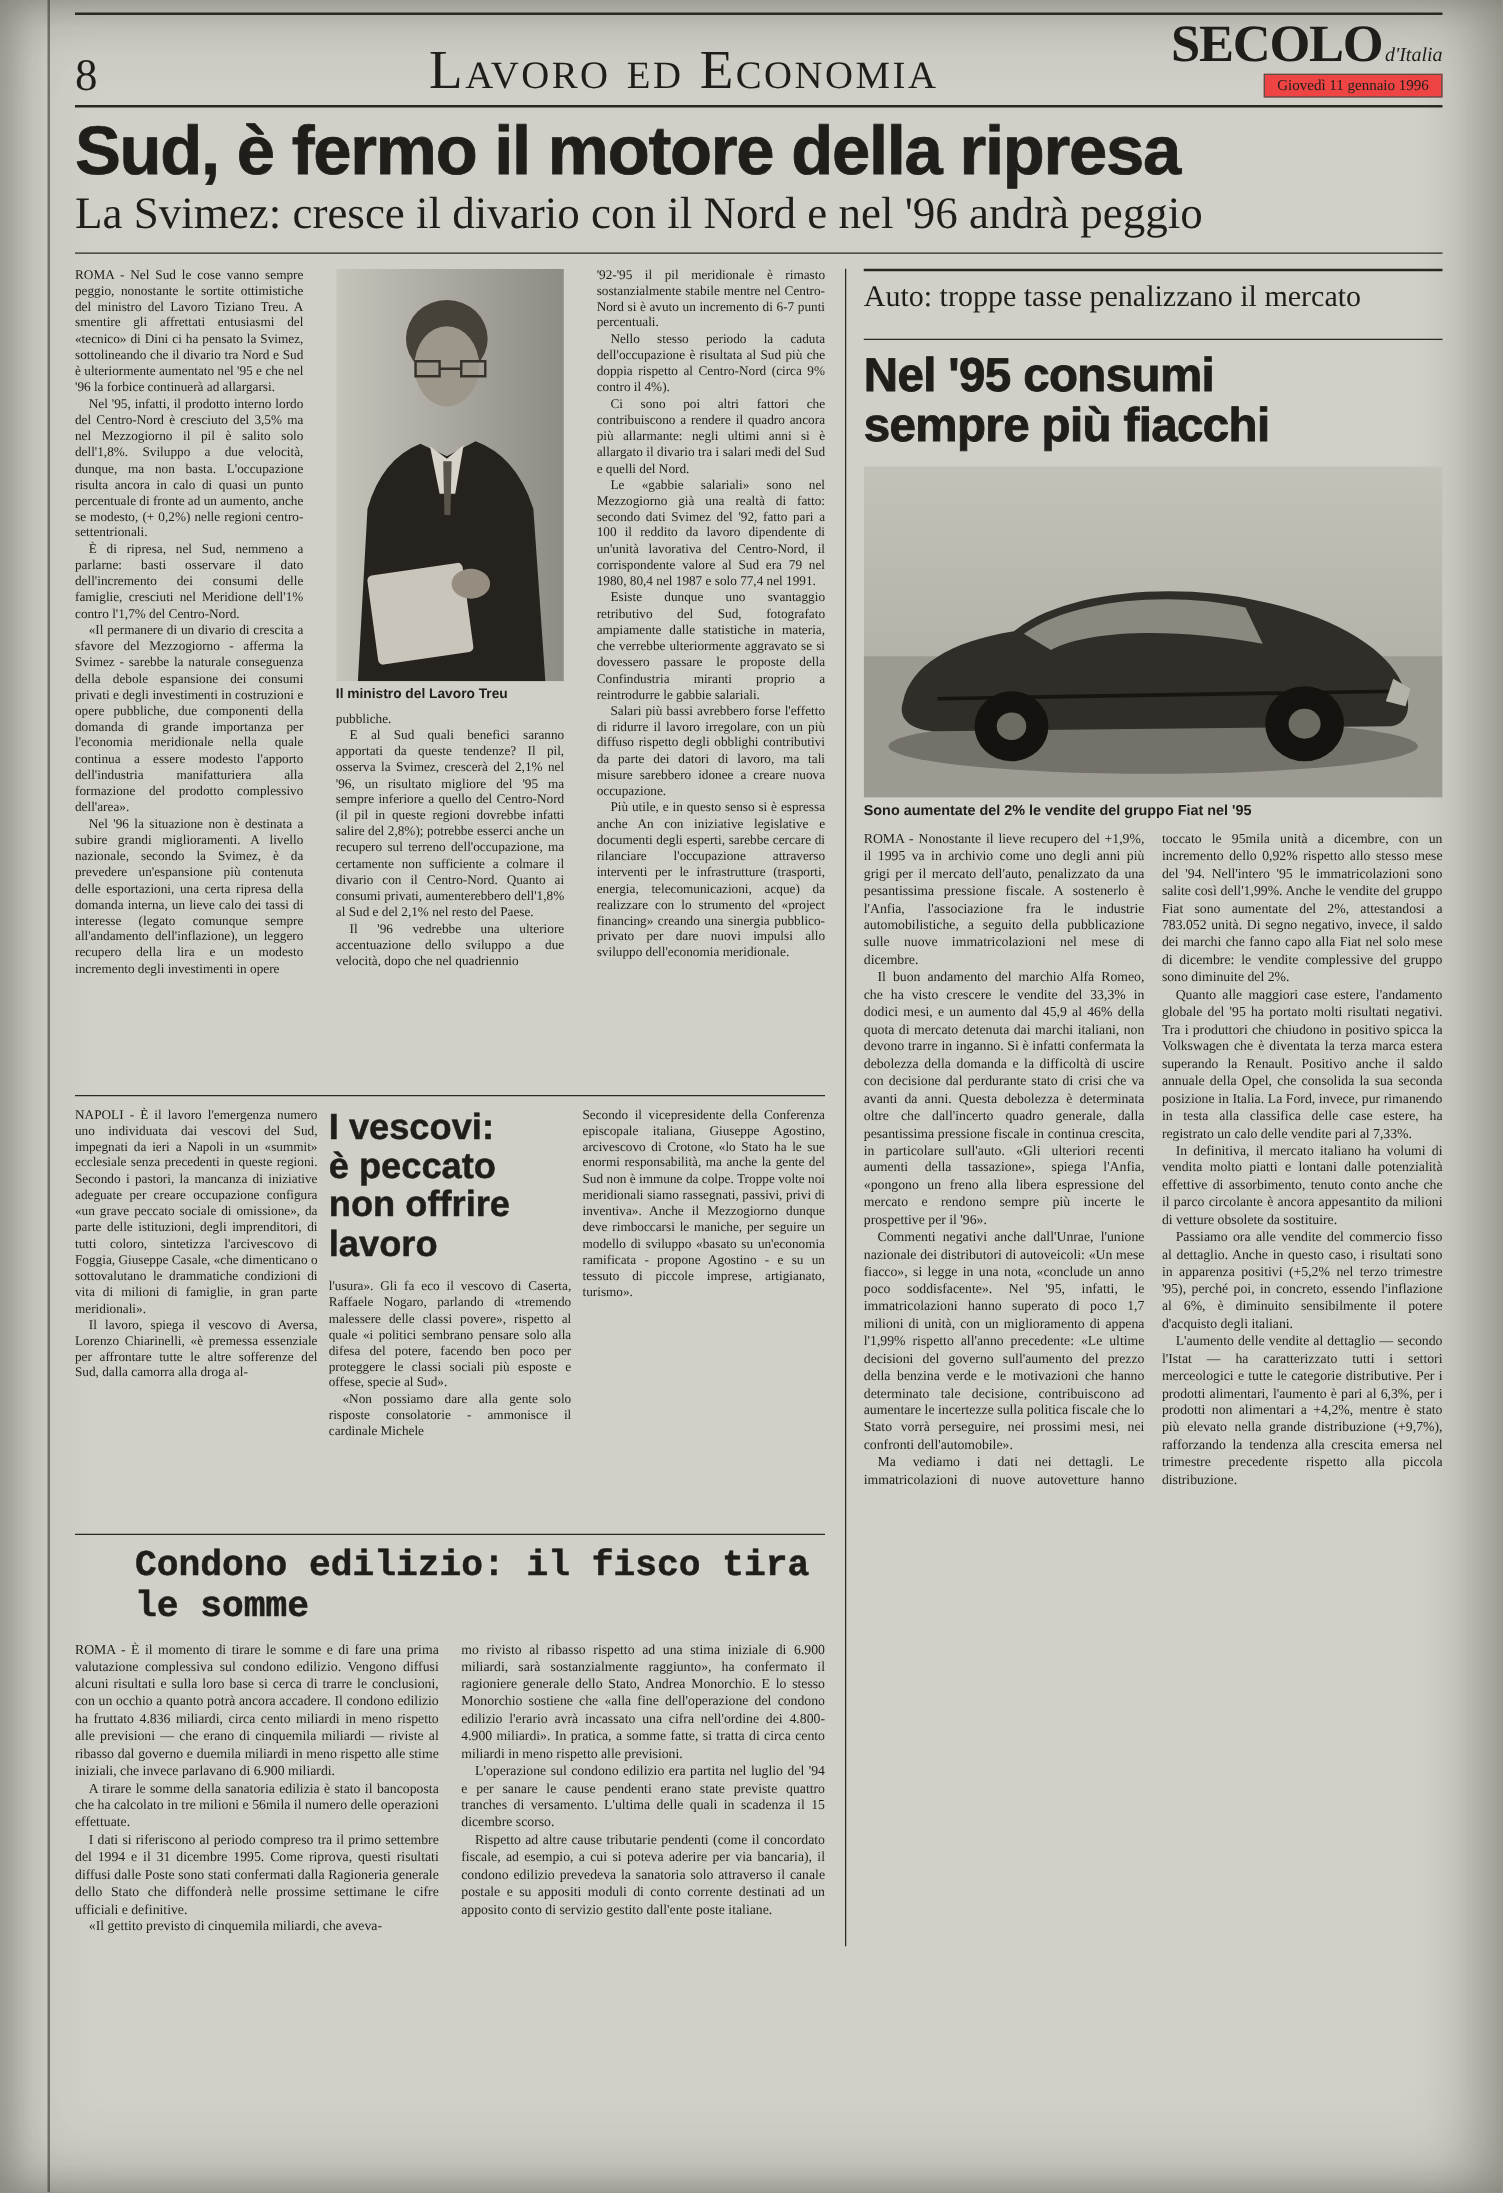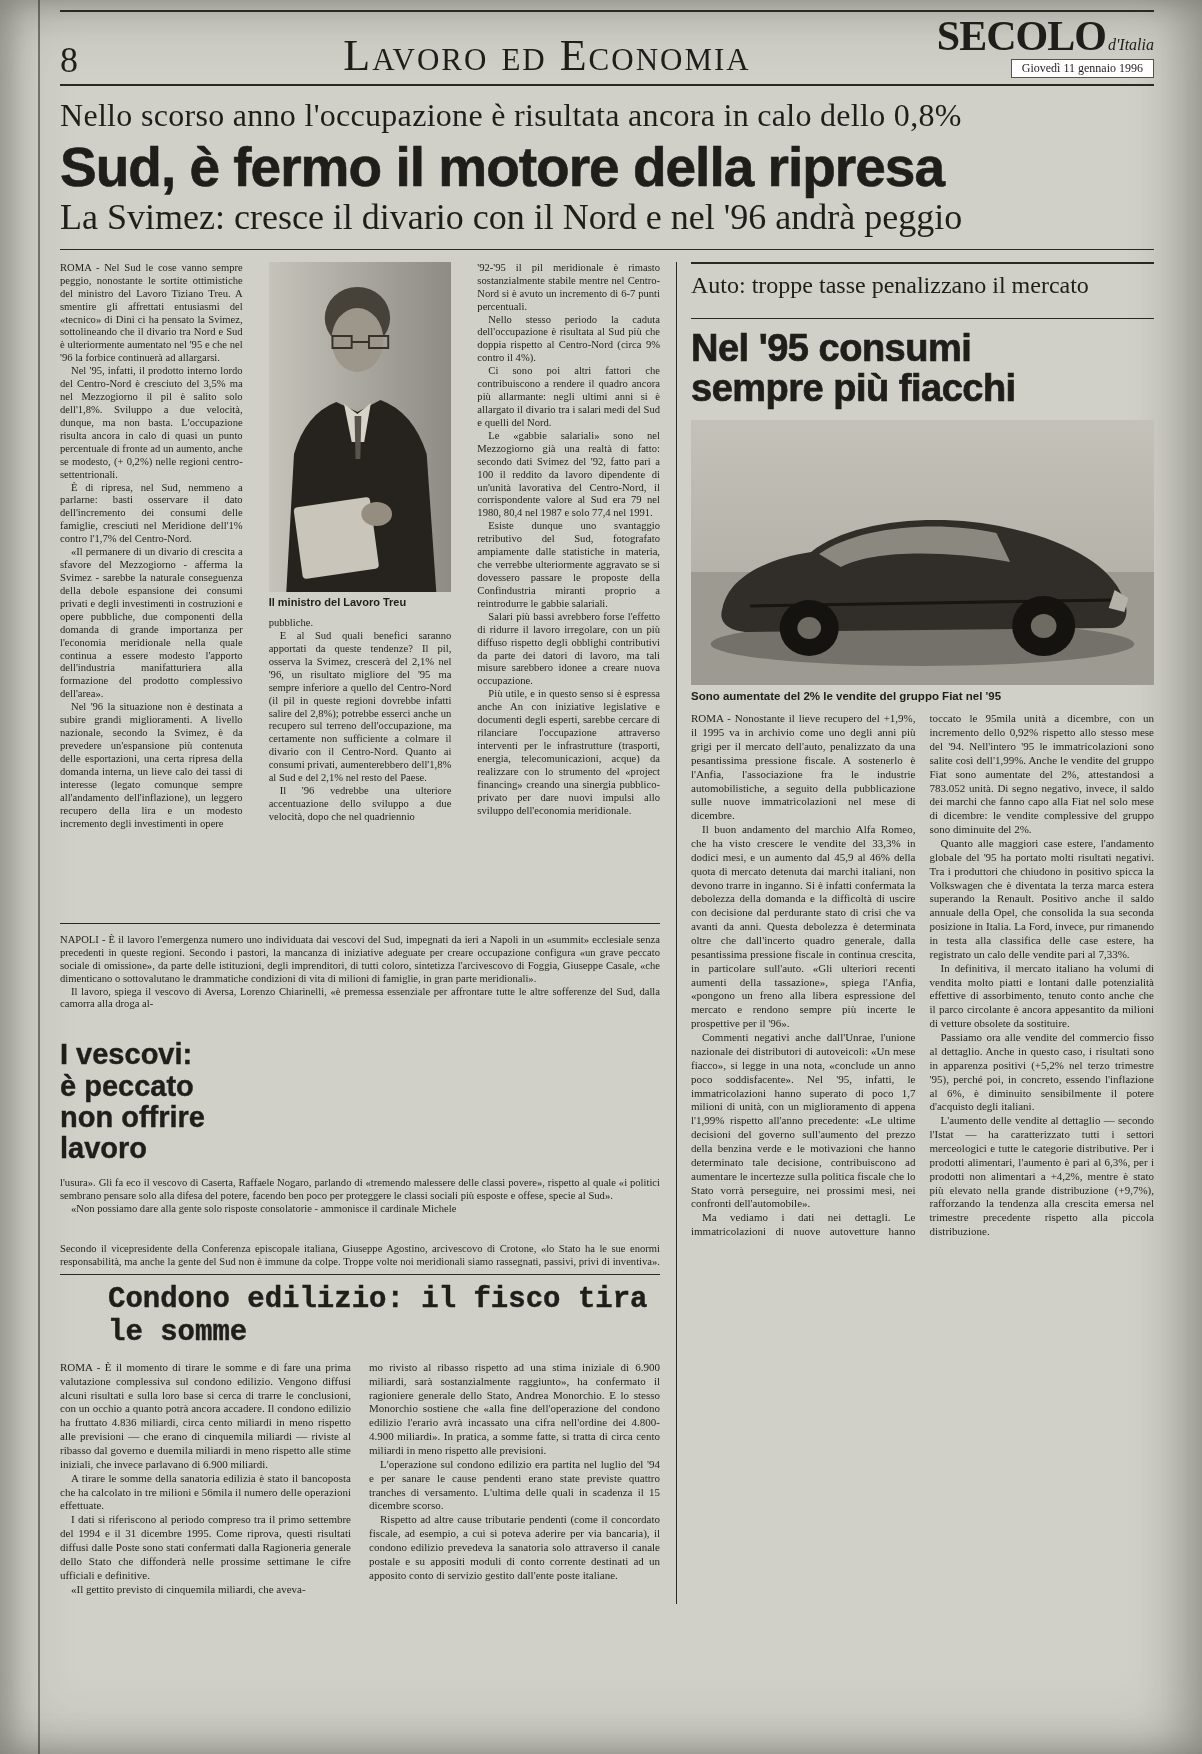--- a/index.html
+++ b/index.html
@@ -18,21 +18,21 @@
   .topline { height:2px; background:#2a2823; margin-bottom:6px; }
 
   
   .hdr { display:flex; align-items:flex-end; border-bottom:2px solid #2a2823; padding-bottom:6px; }
   .pageno { width:140px; font-size:36px; line-height:1; }
   .sect { flex:1; text-align:center; font-variant:small-caps; font-size:44px; line-height:1; letter-spacing:2px; }
   .mast-block { width:260px; text-align:right; }
   .mast-row { line-height:.9; }
   .mast { font-family:"Liberation Serif",serif; font-weight:bold; font-size:42px; letter-spacing:-1px; }
   .mast-sub { font-style:italic; font-size:16px; margin-left:2px; }
-  .date-strip { display:inline-block; margin-top:3px; font-size:12px; padding:1px 10px; background:#ffffff; border:1px solid #55534c; }
+  .date-strip { display:inline-block; margin-top:3px; font-size:12px; padding:1px 10px; background:#ef4444; border:1px solid #55534c; }
 
   
   .kicker { font-size:32px; line-height:1.1; margin-top:12px; letter-spacing:.3px; }
   .headline { font-family:"Liberation Sans",sans-serif; font-weight:bold; font-size:55px; letter-spacing:-1px; line-height:1.02; margin:6px 0 4px; -webkit-text-stroke:.6px currentColor; }
   .subhead { font-size:36px; line-height:1.05; padding-bottom:12px; border-bottom:1.5px solid #2a2823; }
 
   
   .content { display:flex; gap:16px; margin-top:12px; }
   .left-zone { width:600px; }
   .right-zone { flex:1; border-left:1.5px solid #2a2823; padding-left:14px; }
@@ -44,21 +44,21 @@
   .sz-big .bodytext p, .sz-big.bodytext p { font-size:11px; line-height:1.26; }
 
   .lead-cols { display:flex; gap:26px; height:655px; overflow:hidden; }
   .lead-cols .col { flex:1; min-width:0; }
 
   figure { margin:0 0 6px; }
   figure svg { display:block; width:100%; }
   .caption { font-family:"Liberation Sans",sans-serif; font-weight:bold; font-size:11px; line-height:1.2; margin:4px 0 8px; }
 
   
-  .vescovi { display:flex; gap:28px; height:347px; overflow:hidden; border-top:1.5px solid #2a2823; margin-top:6px; padding-top:10px;flex-direction:column; }
+  .vescovi { display:flex; gap:9px; height:347px; overflow:hidden; border-top:1.5px solid #2a2823; margin-top:6px; padding-top:10px; }
   .vescovi .col { flex:1; min-width:0; }
   .vescovi-headline { font-family:"Liberation Sans",sans-serif; font-weight:bold; font-size:29px; line-height:1.08; white-space:pre-line; margin:0 0 12px; -webkit-text-stroke:.4px currentColor; }
 
   
   .condono { border-top:1.5px solid #2a2823; margin-top:4px; padding-top:8px; height:330px; overflow:hidden; }
   .condono-headline { font-family:Liberation Mono, monospace; font-weight:bold; font-size:29px; padding-left:48px; margin-bottom:12px; -webkit-text-stroke:.4px currentColor; }
   .condono-cols { display:flex; gap:18px; height:260px; overflow:hidden; }
   .condono-cols .col { flex:1; min-width:0; }
 
   
@@ -78,21 +78,20 @@
     <div class="pageno">8</div>
     <div class="sect">Lavoro ed Economia</div>
     <div class="mast-block">
       <div class="mast-row">
         <span class="mast">SECOLO</span><span class="mast-sub">d'Italia</span>
       </div>
       <span class="date-strip">Giovedì 11 gennaio 1996</span>
     </div>
   </header>
 
-  <div class="kicker">Nello scorso anno l'occupazione è risultata ancora in calo dello 0,8%</div>
   <h1 class="headline">Sud, è fermo il motore della ripresa</h1>
   <div class="subhead">La Svimez: cresce il divario con il Nord e nel '96 andrà peggio</div>
 
   <div class="content">
 
     <div class="left-zone">
 
       <section class="lead-cols sz-lead">
         <div class="col bodytext">
             <p>ROMA - Nel Sud le cose vanno sempre peggio, nonostante le sortite ottimistiche del ministro del Lavoro Tiziano Treu. A smentire gli affrettati entusiasmi del «tecnico» di Dini ci ha pensato la Svimez, sottolineando che il divario tra Nord e Sud è ulteriormente aumentato nel '95 e che nel '96 la forbice continuerà ad allargarsi.</p>

